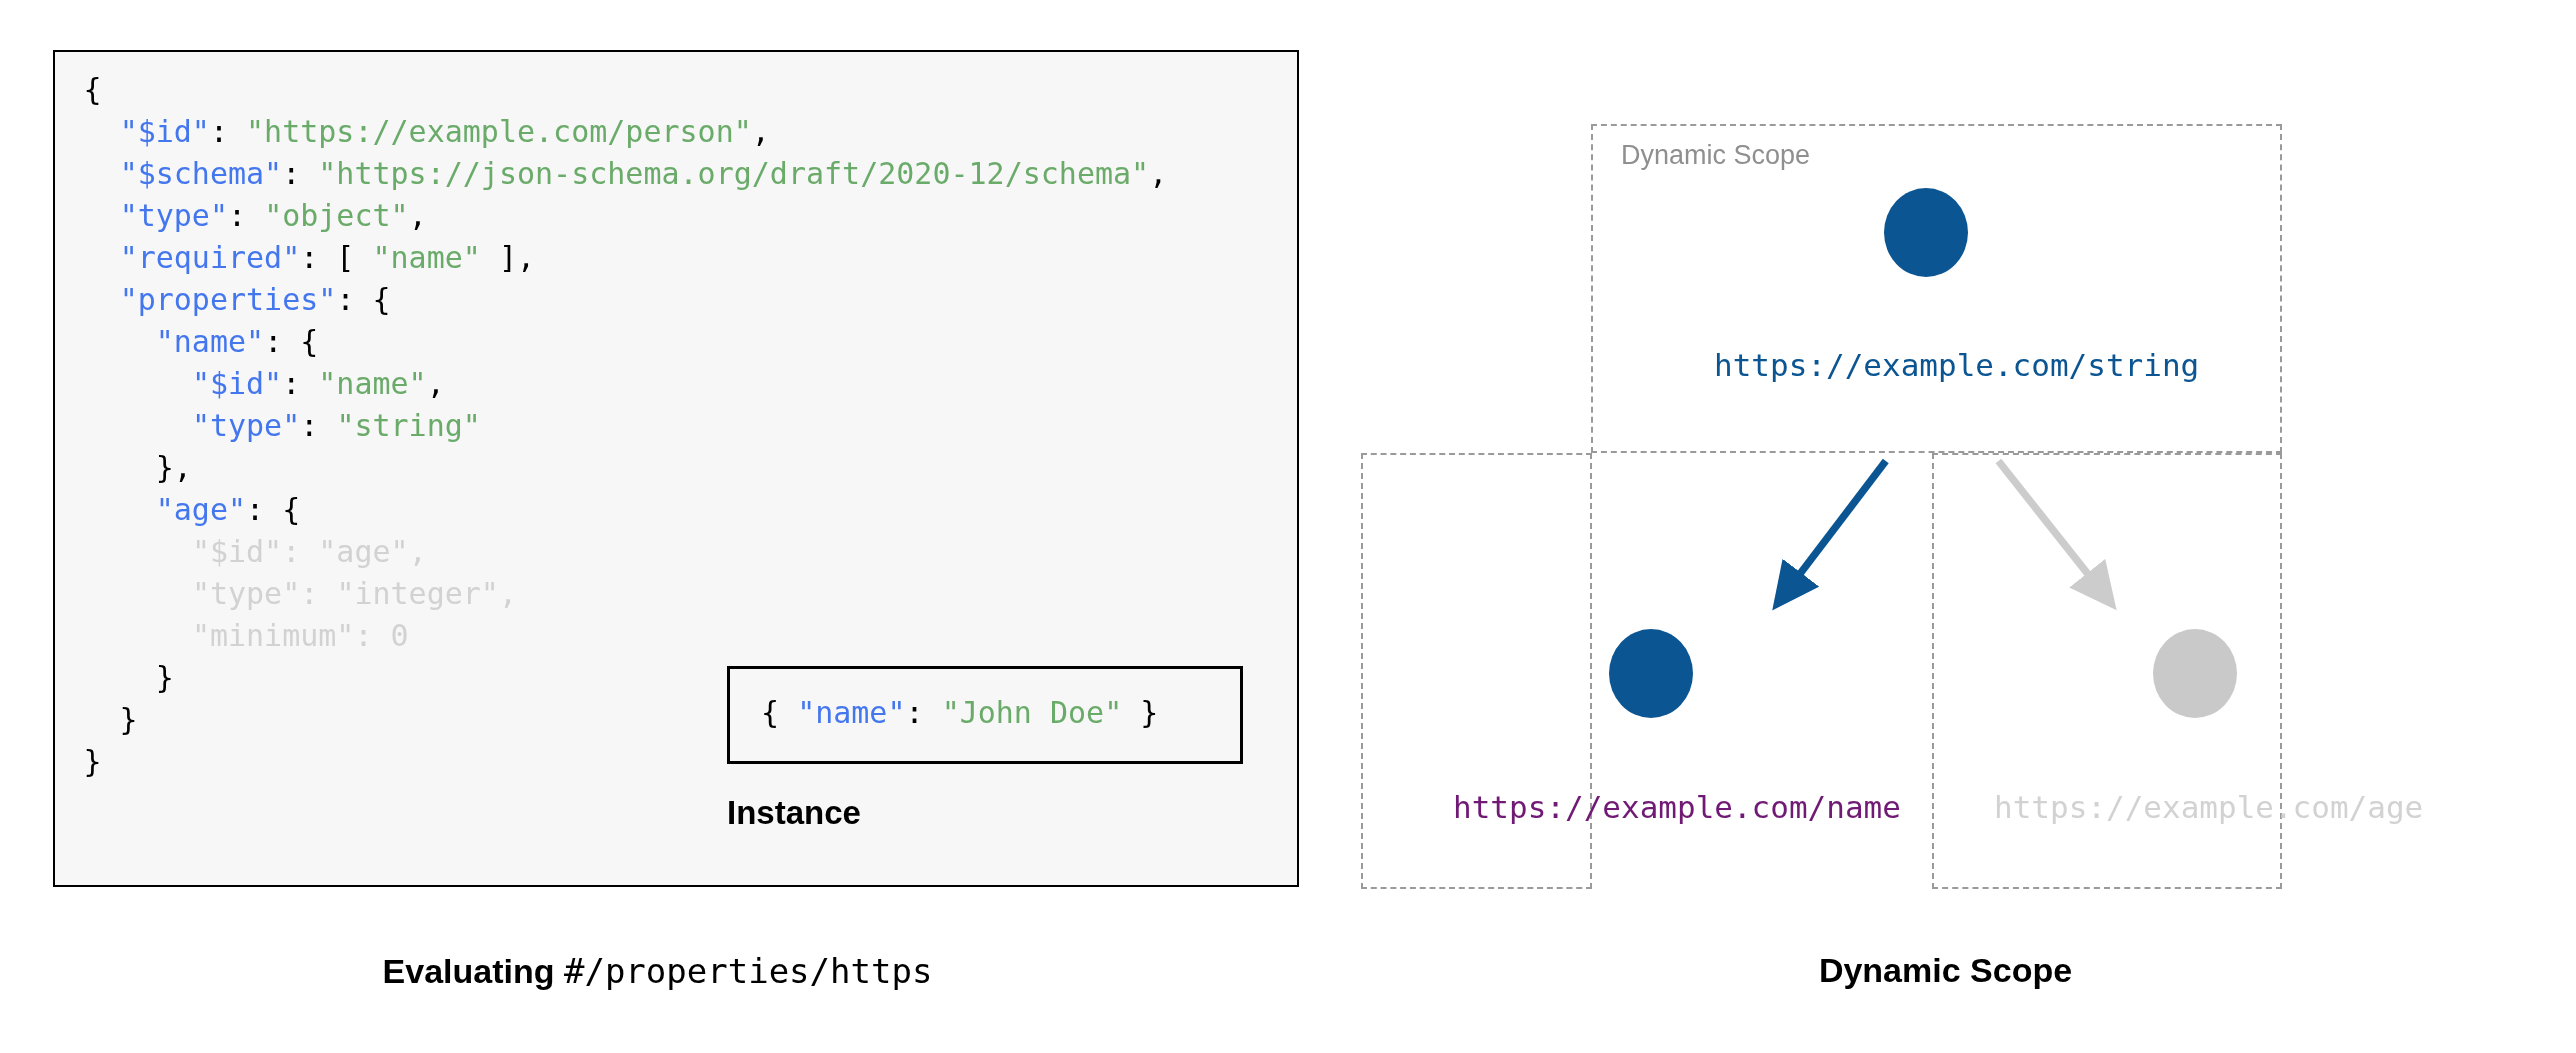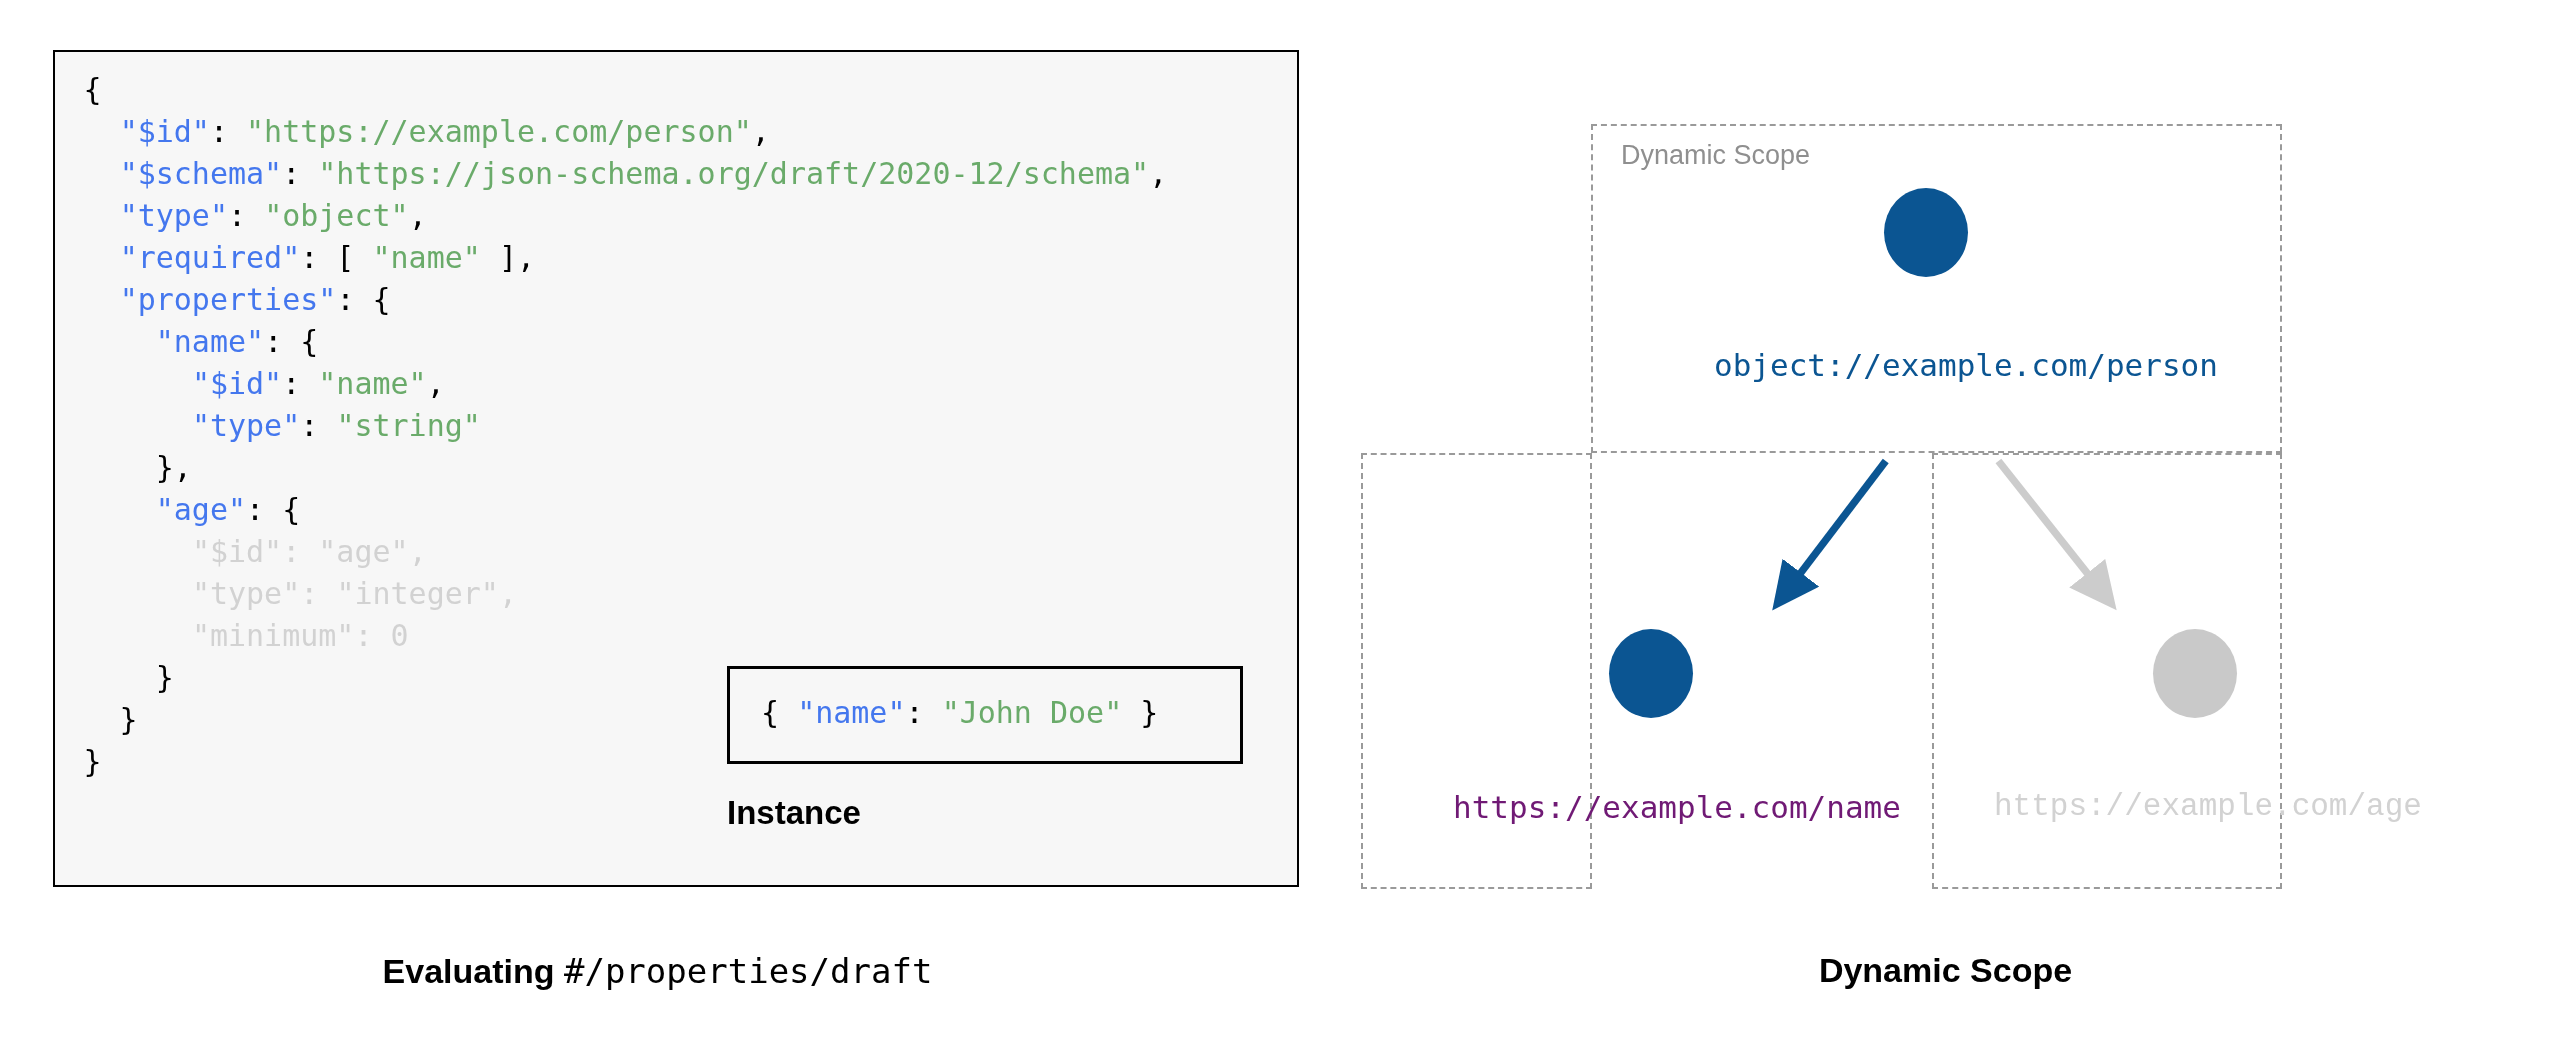--- a/index.html
+++ b/index.html
@@ -184,21 +184,20 @@
   }
   #node-name-label {
     left: 138px;
     top: 789px;
     color: #0b5592;
   }
   #node-age-label {
     left: 679px;
     top: 789px;
     color: #d2d2d2;
-    font-family: Liberation Mono, monospace;
   }
 
   #arrows-svg {
     position: absolute;
     left: 0; top: 0;
     width: 1261px;
     height: 1053px;
     pointer-events: none;
   }
 
@@ -223,21 +222,21 @@
     <div id="schema-code"><span class="ln"><span class="p">{</span></span><span class="ln"><span class="p">  </span><span class="k">"$id"</span><span class="p">: </span><span class="s">"https://example.com/person"</span><span class="p">,</span></span><span class="ln"><span class="p">  </span><span class="k">"$schema"</span><span class="p">: </span><span class="s">"https://json-schema.org/draft/2020-12/schema"</span><span class="p">,</span></span><span class="ln"><span class="p">  </span><span class="k">"type"</span><span class="p">: </span><span class="s">"object"</span><span class="p">,</span></span><span class="ln"><span class="p">  </span><span class="k">"required"</span><span class="p">: [ </span><span class="s">"name"</span><span class="p"> ],</span></span><span class="ln"><span class="p">  </span><span class="k">"properties"</span><span class="p">: {</span></span><span class="ln"><span class="p">    </span><span class="k">"name"</span><span class="p">: {</span></span><span class="ln"><span class="p">      </span><span class="k">"$id"</span><span class="p">: </span><span class="s">"name"</span><span class="p">,</span></span><span class="ln"><span class="p">      </span><span class="k">"type"</span><span class="p">: </span><span class="s">"string"</span></span><span class="ln"><span class="p">    },</span></span><span class="ln"><span class="p">    </span><span class="k">"age"</span><span class="p">: {</span></span><span class="ln"><span class="dim-p">      </span><span class="dim-k">"$id"</span><span class="dim-p">: </span><span class="dim-s">"age"</span><span class="dim-p">,</span></span><span class="ln"><span class="dim-p">      </span><span class="dim-k">"type"</span><span class="dim-p">: </span><span class="dim-s">"integer"</span><span class="dim-p">,</span></span><span class="ln"><span class="dim-p">      </span><span class="dim-k">"minimum"</span><span class="dim-p">: </span><span class="dim-n">0</span></span><span class="ln"><span class="p">    }</span></span><span class="ln"><span class="p">  }</span></span><span class="ln"><span class="p">}</span></span></div>
   </div>
 
   <div id="instance-box">
     <div id="instance-code"><span class="ln"><span class="p">{ </span><span class="k">"name"</span><span class="p">: </span><span class="s">"John Doe"</span><span class="p"> }</span></span></div>
   </div>
 
   <div id="instance-caption">Instance</div>
 
   <div id="left-caption">
-    <span class="cap-bold">Evaluating </span><span class="cap-mono">#/properties/draft</span>
+    <span class="cap-bold">Evaluating </span><span class="cap-mono">#/properties/https</span>
   </div>
 
 </div>
 
 <div id="right-panel">
 
   <div class="scope-box" id="scope-box-root"></div>
   <div class="scope-box" id="scope-box-name"></div>
   <div class="scope-box" id="scope-box-age"></div>
 
@@ -253,20 +252,20 @@
       </marker>
     </defs>
     <line x1="1002" y1="810" x2="812" y2="1060" stroke="#0b5592" stroke-width="13" marker-end="url(#arrow-blue)"></line>
     <line x1="1200" y1="810" x2="1398" y2="1060" stroke="#cccccc" stroke-width="13" marker-end="url(#arrow-gray)"></line>
   </svg>
 
   <div class="node-circle" id="node-person-circle" style="background: rgb(11, 85, 146);"></div>
   <div class="node-circle" id="node-name-circle" style="background: rgb(11, 85, 146);"></div>
   <div class="node-circle" id="node-age-circle" style="background: rgb(201, 201, 201);"></div>
 
-  <div class="node-label" id="node-person-label" style="color: rgb(11, 85, 146);">object://example.com/person</div>
+  <div class="node-label" id="node-person-label" style="color: rgb(11, 85, 146);">https://example.com/string</div>
   <div class="node-label" id="node-name-label" style="color: #701a75; text-align: center;">https://example.com/name</div>
   <div class="node-label" id="node-age-label" style="color: rgb(210, 210, 210);">https://example.com/age</div>
 
   <div id="right-caption">Dynamic Scope</div>
 
 </div>
 
 
 </body></html>

